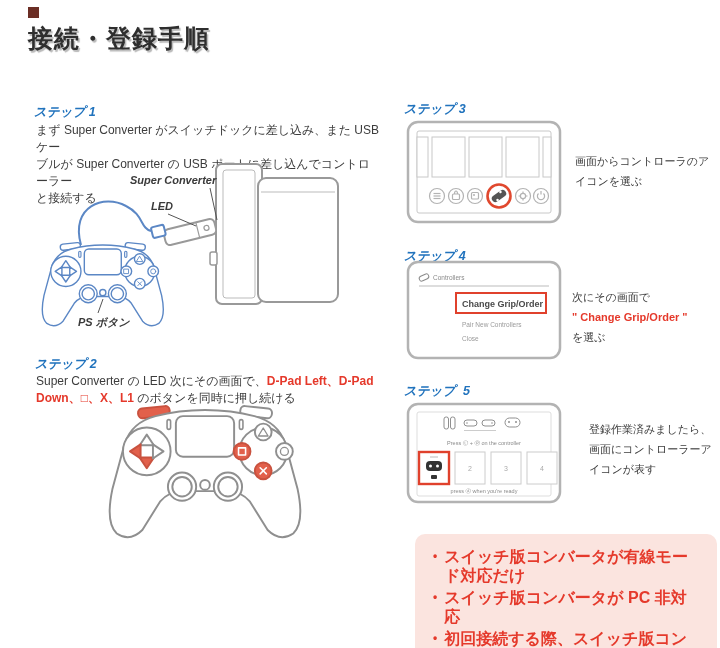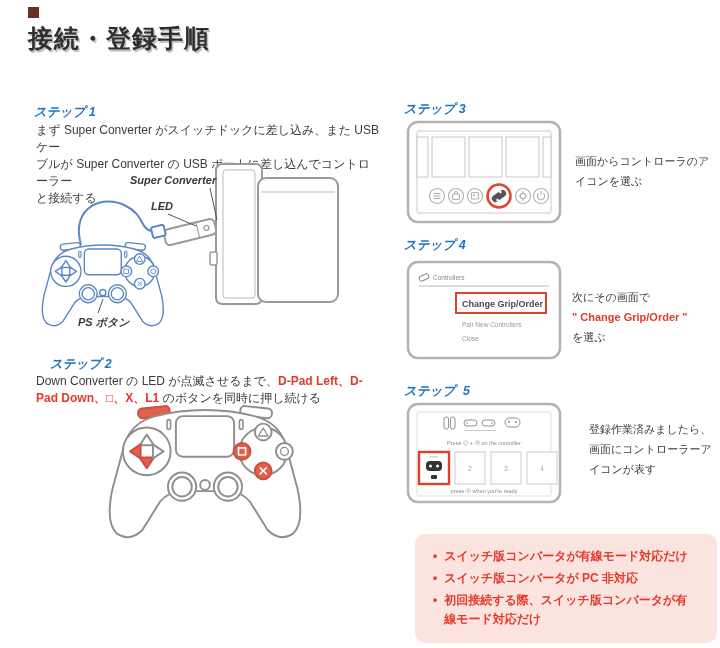--- a/index.html
+++ b/index.html
@@ -20,43 +20,43 @@
 
   .step-label { font-size:12.5px; font-weight:bold; font-style:italic; color:#2173BD;margin-left:12px; }
   .body-text  { font-size:12px; line-height:17px; color:#3c3c3c; }
   .red-text   { color:#E5392B; }
   .caption    { font-size:11px; line-height:20px; color:#3c3c3c; }
 
   
   .step1-label { left:22px; top:104px; }
   .step1-body  { left:36px; top:122px; width:345px; }
   .step1-diagram { left:18px; top:162px; }
-  .step2-label { left:38px; top:356px; }
+  .step2-label { left:23px; top:356px; }
   .step2-body  { left:36px; top:373px; width:340px; }
   .step2-diagram { left:90px; top:402px; }
 
   
   .step3-label { left:392px; top:101px; }
   .step3-screen { left:406px; top:120px; }
   .step3-caption { left:575px; top:151px; width:136px; }
-  .step4-label { left:392px; top:237px; }
+  .step4-label { left:392px; top:248px; }
   .step4-screen { left:406px; top:260px; }
   .step4-caption { left:572px; top:287px; width:150px; }
   .step5-label { left:392px; top:383px;font-family:Liberation Mono, monospace; }
   .step5-screen { left:406px; top:402px; }
   .step5-caption { left:572px; top:419px; width:126px;margin-left:17px; }
 
   
   .note-box {
     left:415px; top:534px; width:302px; min-height:94px;
     background:#FBE4DF; border-radius:10px; padding:13px 16px 11px 18px;
   }
   .note-item { display:flex; margin-bottom:3px; }
   .note-bullet { color:#E5392B; font-size:12px; font-weight:bold; line-height:19px; margin-right:7px; }
-  .note-text { color:#E5392B; font-size:12px; font-weight:bold; line-height:19px; width:250px; }
+  .note-text { color:#E5392B; font-size:16px; font-weight:bold; line-height:19px; width:250px; }
 
   svg text { font-family:"Liberation Sans","DejaVu Sans",sans-serif; }
   .diag-label { font-size:11px; font-weight:bold; font-style:italic; fill:#3a3a3a; }
 </style>
 </head>
 <body>
 
 <div class="abs title-square"></div>
 <div class="abs page-title">接続・登録手順</div>
 
@@ -122,21 +122,21 @@
     <path d="M150,52 L178,64"></path>
     <path d="M85,137 L80,151"></path>
   </g>
   <text class="diag-label" x="112" y="22">Super Converter</text>
   <text class="diag-label" x="133" y="48">LED</text>
   <text class="diag-label" x="60" y="164">PS ボタン</text>
 </svg>
 
 <div class="abs step-label step2-label">ステップ 2</div>
 <div class="abs body-text step2-body">
-  <span>Down Converter の LED が点滅させるまで、</span><span class="red-text" style="font-weight:bold;">D-Pad Left、D-Pad Down、□、X、L1</span><span> のボタンを同時に押し続ける</span>
+  <span>Super Converter の LED 次にその画面で、</span><span class="red-text" style="font-weight:bold;">D-Pad Left、D-Pad Down、□、X、L1</span><span> のボタンを同時に押し続ける</span>
 </div>
 
 <svg class="abs step2-diagram" width="230" height="150" viewBox="0 0 260 170">
   <g stroke="#8f8f8f" fill="#ffffff" stroke-width="2.2" stroke-linejoin="round" stroke-linecap="round">
     <rect x="54" y="6" width="36" height="11" rx="5" transform="rotate(-6 72 11)" fill="#E2604B" stroke="#C9523F"></rect>
     <rect x="170" y="6" width="36" height="11" rx="5" transform="rotate(6 188 11)"></rect>
     <path d="M74,16 Q100,9 130,9 Q160,9 186,16 Q213,23 221,47 L235,99 Q243,137 230,149 Q215,159 201,145 L181,113 Q171,101 155,101 L105,101 Q89,101 79,113 L59,145 Q45,159 30,149 Q17,137 25,99 L39,47 Q47,23 74,16 Z"></path>
     <rect x="97" y="16" width="66" height="46" rx="8"></rect>
     <rect x="87" y="20" width="4" height="11" rx="2" stroke-width="1.8"></rect>
     <rect x="169" y="20" width="4" height="11" rx="2" stroke-width="1.8"></rect>

